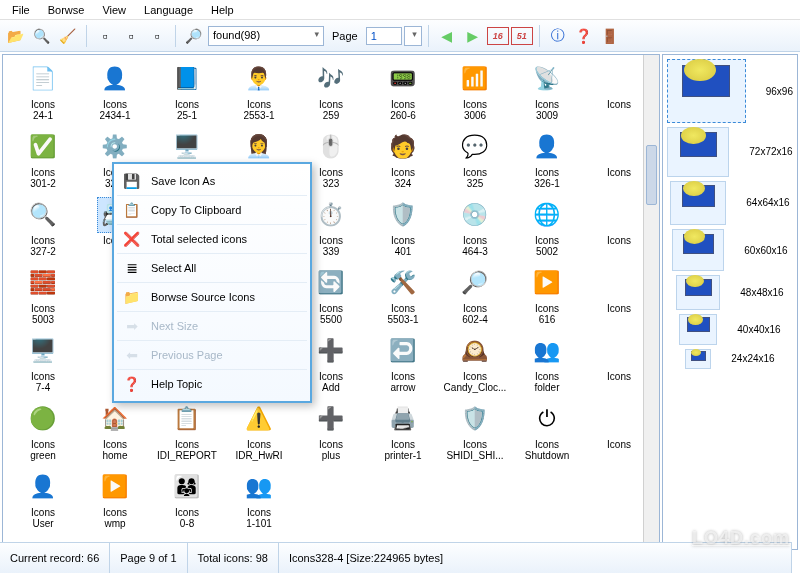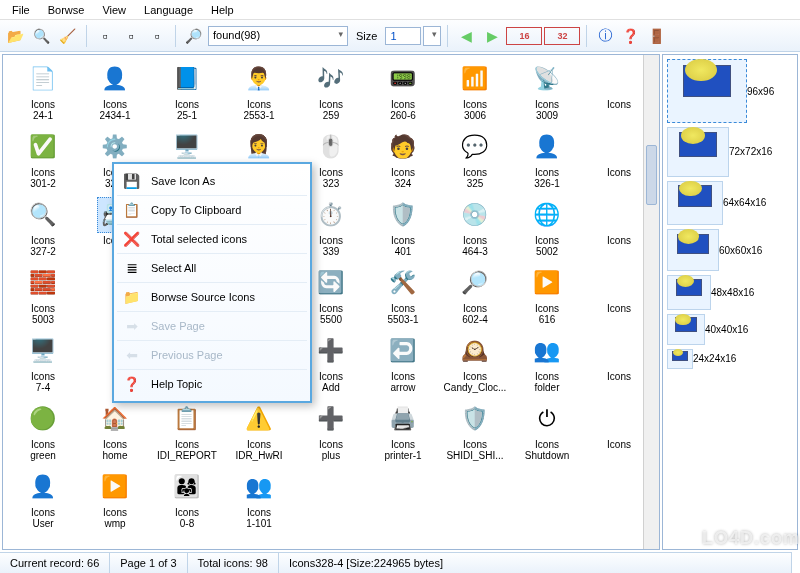--- a/index.html
+++ b/index.html
@@ -6,65 +6,65 @@
 body { font-family: Tahoma, "Segoe UI", sans-serif; font-size: 11px; background: #fff; width: 800px; height: 573px; overflow: hidden; position: relative; }
 
 
 .menubar { display: flex; height: 20px; background: #fff; border-bottom: 1px solid #e0e0e0; padding: 2px 4px; align-items: center; gap: 2px; }
 .menubar span { padding: 2px 8px; cursor: default; }
 
 
 .toolbar { display: flex; height: 32px; background: linear-gradient(#fdfeff,#eaf2fb); border-bottom: 1px solid #c0d4e8; align-items: center; padding: 0 4px; gap: 2px; }
 .tbtn { width: 24px; height: 24px; display: flex; align-items: center; justify-content: center; border: 1px solid transparent; border-radius: 2px; font-size: 14px; }
 .tsep { width: 1px; height: 22px; background: #c0d4e8; margin: 0 4px; }
-.combo { width: 140px; height: 20px; border: 1px solid #9cb6d6; background: #fff; padding: 2px 18px 2px 4px; position: relative; font-size: 11px; }
+.combo { width: 116px; height: 20px; border: 1px solid #9cb6d6; background: #fff; padding: 2px 18px 2px 4px; position: relative; font-size: 11px; }
 .combo:after { content: "▾"; position: absolute; right: 4px; top: 2px; color: #666; font-size: 9px; }
 .pagelbl { margin: 0 6px; }
 .pagebox { width: 36px; height: 18px; border: 1px solid #9cb6d6; background: #fff; padding: 1px 4px; color: #0050c8; display: flex; align-items: center; }
-.sizebox { width: 36px; height: 18px; border: 1px solid #c44; color: #c44; font-size: 9px; display: flex; align-items: center; justify-content: center; font-weight: bold; }
+.sizebox { width: 22px; height: 18px; border: 1px solid #c44; color: #c44; font-size: 9px; display: flex; align-items: center; justify-content: center; font-weight: bold; font-style: italic; }
 
 
 .mainwrap { display: flex; height: 500px; }
 .iconpane { flex: 1; border: 1px solid #9cb6d6; margin: 2px; background: #fff; position: relative; overflow: hidden; }
 .icongrid { display: grid; grid-template-columns: repeat(9, 1fr); gap: 2px 0; padding: 4px; }
 .icell { text-align: center; padding: 2px 0; }
 .icell .ic { width: 36px; height: 36px; margin: 0 auto 2px; display: flex; align-items: center; justify-content: center; font-size: 22px; }
 .icell .lbl { font-size: 10px; line-height: 11px; color: #000; height: 24px; overflow: hidden; }
 .icell.sel .ic { background: #cde6ff; border: 1px dotted #3a8ad8; }
 
 .scrollbar { position: absolute; right: 0; top: 0; bottom: 0; width: 16px; background: #f0f0f0; border-left: 1px solid #d0d0d0; }
 .scrollbar .thumb { position: absolute; left: 2px; right: 2px; background: #ccd8e8; border: 1px solid #9cb6d6; border-radius: 2px; }
 
 
 .subpanel { width: 136px; border: 1px solid #9cb6d6; margin: 2px 2px 2px 0; background: #fff; display: flex; flex-direction: column; }
 .subhead { display: flex; align-items: center; justify-content: space-between; padding: 3px 4px; background: linear-gradient(#fdfeff,#eaf2fb); border-bottom: 1px solid #c0d4e8; font-weight: bold; }
 .closex { width: 14px; height: 14px; background: #e04040; color: #fff; border-radius: 2px; display: flex; align-items: center; justify-content: center; font-size: 10px; font-weight: bold; }
 .sublist { flex: 1; overflow: hidden; position: relative; padding: 4px; }
-.subitem { display: flex; align-items: center; gap: 0; margin-bottom: 4px; }
+.subitem { display: flex; align-items: center; gap: 20px; margin-bottom: 4px; justify-content: center; }
 .subitem .thumb { background: #eaf4ff; border: 1px solid #bcd4ec; display: flex; align-items: center; justify-content: center; position: relative; }
 .subitem.sel .thumb { border: 1px dashed #3a8ad8; }
 .subitem .sz { font-size: 10px; }
 .monitor { position: relative; }
 .monitor .screen { background: #2050c0; border: 1px solid #405080; }
 .monitor .dish { position: absolute; background: radial-gradient(#f0e860,#d8c840); border-radius: 50%; }
 
 
 .ctxmenu { position: absolute; left: 112px; top: 162px; width: 200px; background: linear-gradient(#fff,#f4f9ff); border: 2px solid #5aa8e0; box-shadow: 3px 3px 8px rgba(0,0,0,.25); padding: 3px; z-index: 100; }
 .ctxmenu .mitem { display: flex; align-items: center; gap: 10px; padding: 5px 6px; border-bottom: 1px solid #e4edf6; font-size: 11px; }
 .ctxmenu .mitem:last-child { border-bottom: none; }
 .ctxmenu .mitem .mi { width: 18px; height: 18px; display: flex; align-items: center; justify-content: center; font-size: 14px; }
 .ctxmenu .mitem.disabled { color: #a8b8c8; }
 .ctxmenu .mitem.disabled .mi { opacity: .4; }
 
 
-.statusbar { position: absolute; bottom: 0; left: 0; right: 8px; height: 21px; background: linear-gradient(#fdfeff,#eaf2fb); border-top: 1px solid #c0d4e8; display: flex; align-items: center; font-size: 11px; }
+.statusbar { position: absolute; bottom: 0; left: 0; right: 8px; height: 31px; background: linear-gradient(#fdfeff,#eaf2fb); border-top: 1px solid #c0d4e8; display: flex; align-items: center; font-size: 11px; }
 .statusbar .cell { padding: 0 10px; border-right: 1px solid #c0d4e8; height: 100%; display: flex; align-items: center; }
 
 
-.wm { position: absolute; right: 0; bottom: 24px; font-size: 18px; color: rgba(255,255,255,.6); font-weight: bold; text-shadow: 0 0 3px rgba(0,0,0,.3); letter-spacing: 1px; pointer-events: none; }
+.wm { position: absolute; right: 10px; bottom: 24px; font-size: 18px; color: rgba(255,255,255,.6); font-weight: bold; text-shadow: 0 0 3px rgba(0,0,0,.3); letter-spacing: 1px; pointer-events: none; text-decoration: underline; }
 </style>
 </head>
 <body>
 
 <div class="menubar">
     <span>File</span>
     <span>Borwse</span>
     <span>View</span>
     <span>Language</span>
     <span>Help</span>
@@ -74,28 +74,28 @@
   <div class="tbtn">📂</div>
   <div class="tbtn">🔍</div>
   <div class="tbtn">🧹</div>
   <div class="tsep"></div>
   <div class="tbtn">▫</div>
   <div class="tbtn">▫</div>
   <div class="tbtn">▫</div>
   <div class="tsep"></div>
   <div class="tbtn">🔎</div>
   <div class="combo">found(98)</div>
-  <span class="pagelbl">Size</span>
+  <span class="pagelbl">Page</span>
   <div class="pagebox">1</div>
   <div class="combo" style="width:18px;padding:0"></div>
   <div class="tsep"></div>
   <div class="tbtn" style="color:#6c6">◀</div>
   <div class="tbtn" style="color:#6c6">▶</div>
   <div class="sizebox">16</div>
-  <div class="sizebox">32</div>
+  <div class="sizebox">51</div>
   <div class="tsep"></div>
   <div class="tbtn" style="color:#2060d0">ⓘ</div>
   <div class="tbtn" style="color:#2060d0">❓</div>
   <div class="tbtn">🚪</div>
 </div>
 
 <div class="mainwrap">
   <div class="iconpane">
     <div class="icongrid">
         <div class="icell">
@@ -440,32 +440,32 @@
     <div class="mitem">
       <div class="mi">≣</div>
       <div>Select All</div>
     </div>
     <div class="mitem">
       <div class="mi">📁</div>
       <div>Borwse Source Icons</div>
     </div>
     <div class="mitem disabled">
       <div class="mi">➡</div>
-      <div>Save Page</div>
+      <div>Next Size</div>
     </div>
     <div class="mitem disabled">
       <div class="mi">⬅</div>
       <div>Previous Page</div>
     </div>
     <div class="mitem">
       <div class="mi">❓</div>
       <div>Help Topic</div>
     </div>
   </div>
 
 <div class="statusbar">
   <div class="cell">Current record: 66</div>
-  <div class="cell">Page 1 of 3</div>
+  <div class="cell">Page 9 of 1</div>
   <div class="cell">Total icons: 98</div>
   <div class="cell" style="flex:1">Icons328-4 [Size:224965 bytes]</div>
 </div>
 
 <div class="wm">LO4D.com</div>
 
 </body></html>

